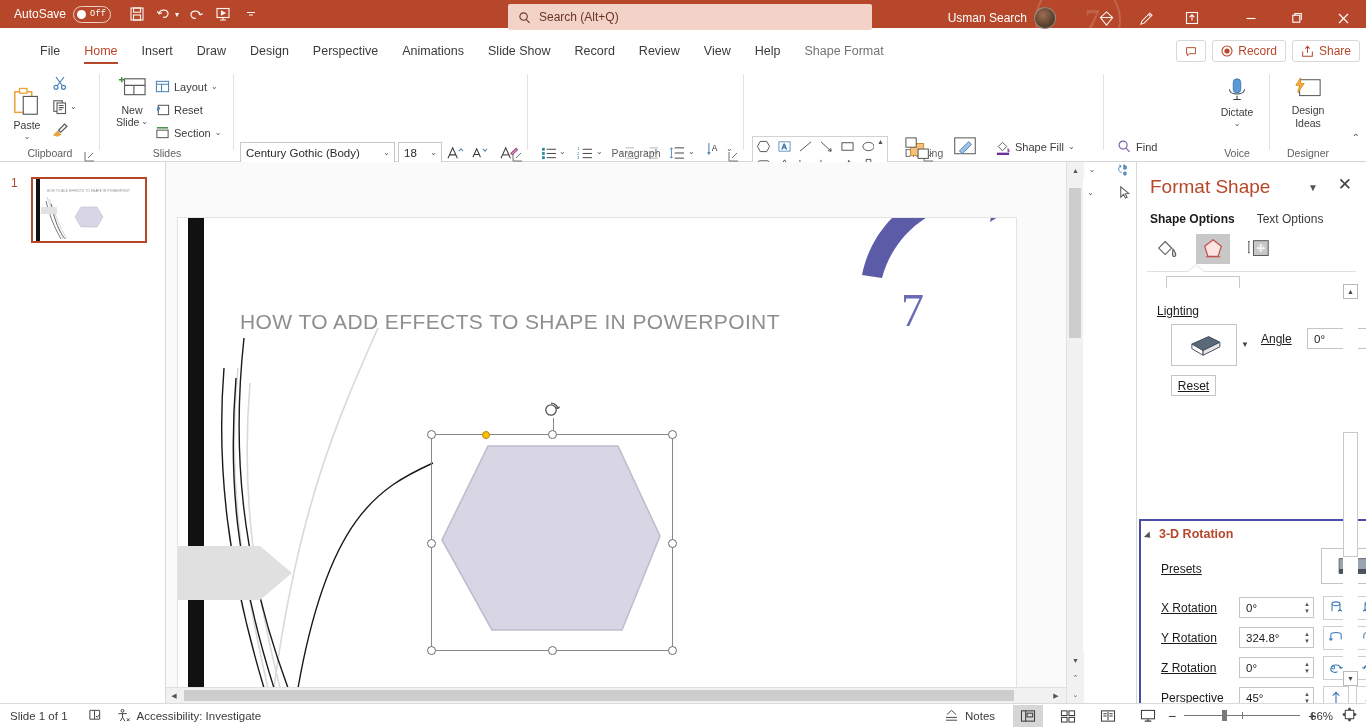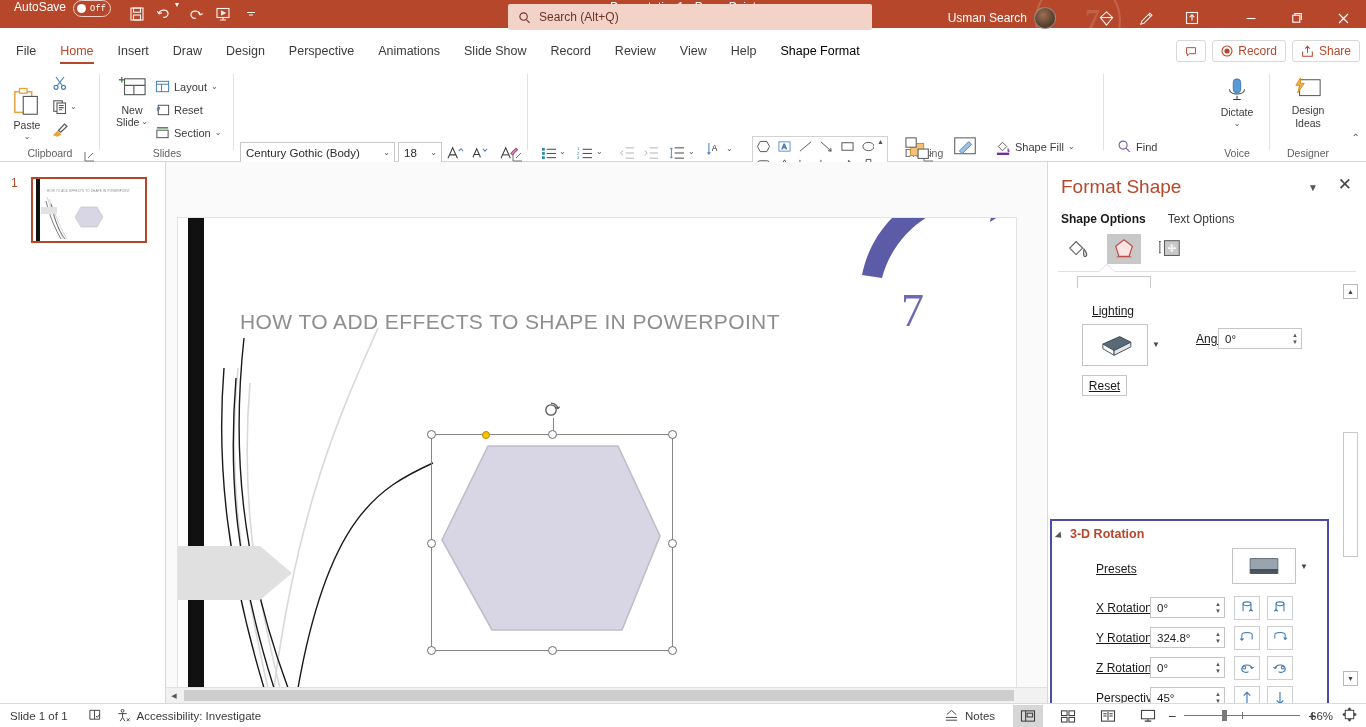--- a/index.html
+++ b/index.html
@@ -8,21 +8,21 @@
     font-family: "Liberation Sans", sans-serif;
     overflow: hidden;
     background: #ffffff;
     -webkit-font-smoothing: antialiased;
   }
   #app { position: relative; width: 1366px; height: 727px; }
 
   
   .titlebar {
     position: absolute; top: 0; left: 0; width: 1366px; height: 28px;
-    background: #B7472A; display: flex; align-items: flex-start;
+    background: #B7472A; display: flex; align-items: center;
     color: #ffffff; font-size: 12px;
   }
   .tb-autosave { margin-left: 14px; font-size: 12px; color:#fff; }
   .toggle-off {
     margin-left: 7px; width: 38px; height: 17px; border-radius: 9px;
     border: 1.3px solid #f1cfc6; display: inline-flex; align-items: center;
     position: relative; vertical-align: middle;
   }
   .toggle-knob {
     width: 9px; height: 9px; border-radius: 50%; background: #fff; margin-left: 3px;
@@ -68,30 +68,31 @@
   .deco-7 {
     position: absolute; right: 266px; top: 2px; font-size: 30px; font-weight: 700;
     color: rgba(255,255,255,.14); font-family: "Liberation Serif", serif; pointer-events:none;
   }
 
   
   .tabstrip {
     position: absolute; top: 36px; left: 0; width: 1366px; height: 30px;
     background: #ffffff; display: flex; align-items: center; font-size: 12.5px;
     color: #3b3b3b;
+    padding-left: 24px;
   }
   .tab {
     padding: 0 12px; height: 30px; line-height: 30px; position: relative; white-space: nowrap;
   }
   .tab.active { color: #B7472A; font-weight: 400; }
   .tab.active::after {
     content: ""; position: absolute; bottom: 2px; left: 12px; right: 12px;
     height: 2.2px; background: #B7472A;
   }
-  .tab.shapeformat { color: #000000; }
+  .tab.shapeformat { color: #737373; }
   .tabstrip-right {
     position: absolute; right: 6px; top: 0; height: 30px; display: flex;
     align-items: center; gap: 6px;
   }
   .mini-btn {
     height: 22px; border: 1px solid #d8d8d8; border-radius: 3px; background: #fff;
     display: flex; align-items: center; gap: 5px; padding: 0 8px; font-size: 12px;
     color: #3b3b3b;
   }
   .mini-btn.rec { color: #B7472A; }
@@ -226,21 +227,21 @@
     align-items:center; justify-content:center; font-size: 7px; color:#555; background:#f1f1f1;
   }
   .hscroll {
     position: absolute; left: 166px; bottom: 0; width: 900px; height: 16px;
     background: #f1f1f1; border-top: 1px solid #e0e0e0;
   }
   .hscroll-thumb { position: absolute; left: 18px; top: 2px; width: 830px; height: 11px; background: #cdcdcd; }
 
   
   .pane {
-    position: absolute; right: 0; top: 162px; width: 319px; height: 541px;
+    position: absolute; right: 0; top: 162px; width: 230px; height: 541px;
     background: #ffffff; border-left: 1px solid #d8d8d8;
   }
   .pane-title {
     position: absolute; left: 13px; top: 14px; font-size: 19px; color: #B7472A;
     font-weight: 400;
   }
   .pane-chev { position: absolute; right: 48px; top: 20px; font-size: 10px; color: #555; }
   .pane-close { position: absolute; right: 14px; top: 14px; font-size: 17px; color: #444; line-height: 1;}
   .pane-tabs { position: absolute; left: 13px; top: 50px; display: flex; gap: 22px; font-size: 12px; }
   .pane-tab.active { color: #1a1a1a; font-weight: bold; }
@@ -255,21 +256,21 @@
     position: absolute; left: 51px; top: 103px; width: 0; height: 0;
     border-left: 8px solid transparent; border-right: 8px solid transparent;
     border-bottom: 7px solid #fff; filter: drop-shadow(0 -1px 0 #e0e0e0);
   }
   .pane-body { position: absolute; left: 0; top: 112px; width: 283px; height: 429px; overflow: hidden; }
 
   .partialbox {
     position: absolute; left: 29px; top: 2px; width: 74px; height: 12px;
     border: 1px solid #c8c8c8; border-bottom: none; background: #fff;
   }
-  .p-label { position: absolute; font-size: 12px; color: #1a1a1a; margin-left: 24px; }
+  .p-label { position: absolute; font-size: 12px; color: #1a1a1a; }
   .underlined { text-decoration: underline; text-underline-offset: 1px; }
   .spin {
     position: absolute; border: 1px solid #c5c5c5; background: #fff; height: 21px;
     display: flex; align-items: center; font-size: 11.5px; color: #1a1a1a; padding-left: 6px;
   }
   .spin-arrows {
     position: absolute; right: 3px; top: 1px; display: flex; flex-direction: column;
     align-items: center; justify-content: center; height: 17px; color: #555; font-size: 6px; line-height: 7px;
   }
   .btnbox {
@@ -611,20 +612,30 @@
     <span class="chev" style="position:absolute;left:473px;top:113px">⌄</span>
     <span class="fmtbtn" style="position:absolute;left:486px;top:108px">
       <svg width="17" height="17" viewBox="0 0 18 18" fill="none">
         <path d="M2.5 11.5 L7 2.5 L11.5 11.5" stroke="#2b2b2b" stroke-width="1.2"></path>
         <path d="M4.2 8.6 H9.8" stroke="#2b2b2b" stroke-width="1.2"></path>
         <rect x="2" y="13.6" width="12" height="3" fill="#000000"></rect>
       </svg>
     </span>
     <span class="chev" style="position:absolute;left:510px;top:113px">⌄</span>
 
+    <div class="group" style="left:528px; width:216px">
+      <div class="group-label">Paragraph</div>
+      <span class="dialog-launcher">
+        <svg width="11" height="11" viewBox="0 0 11 11" fill="none" stroke="#707070" stroke-width="1">
+            <path d="M1 1 V10 H10"></path>
+            <path d="M4 7 L9 2"></path>
+          </svg>
+      </span>
+      <div class="group-sep" style="left:215px"></div>
+    </div>
     <span class="fmtbtn" style="position:absolute;left:538px;top:76px">
       <svg width="16" height="14" viewBox="0 0 17 15" fill="none">
         <rect x="1" y="2" width="3" height="3" fill="#2E8B9C"></rect>
           <rect x="1" y="6.5" width="3" height="3" fill="#2E8B9C"></rect>
           <rect x="1" y="11" width="3" height="3" fill="#2E8B9C"></rect>
         <path d="M6 3.5 H16 M6 8 H16 M6 12.5 H16" stroke="#3a3a3a" stroke-width="1"></path>
       </svg>
     </span>
     <span class="chev" style="position:absolute;left:559px;top:81px">⌄</span>
     <span class="fmtbtn" style="position:absolute;left:574px;top:76px">

